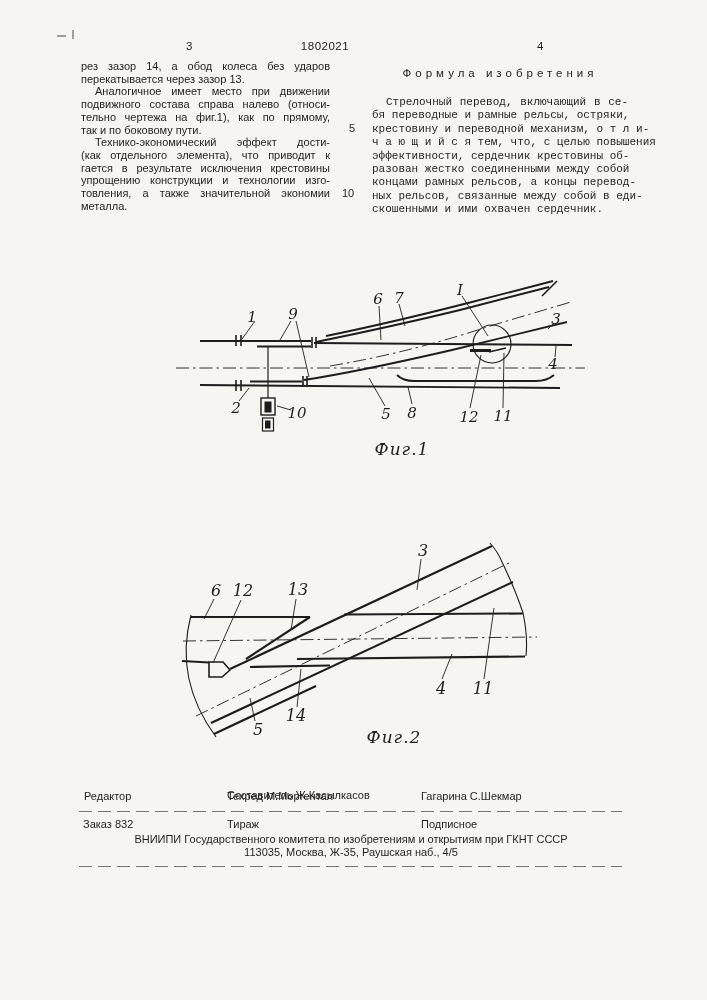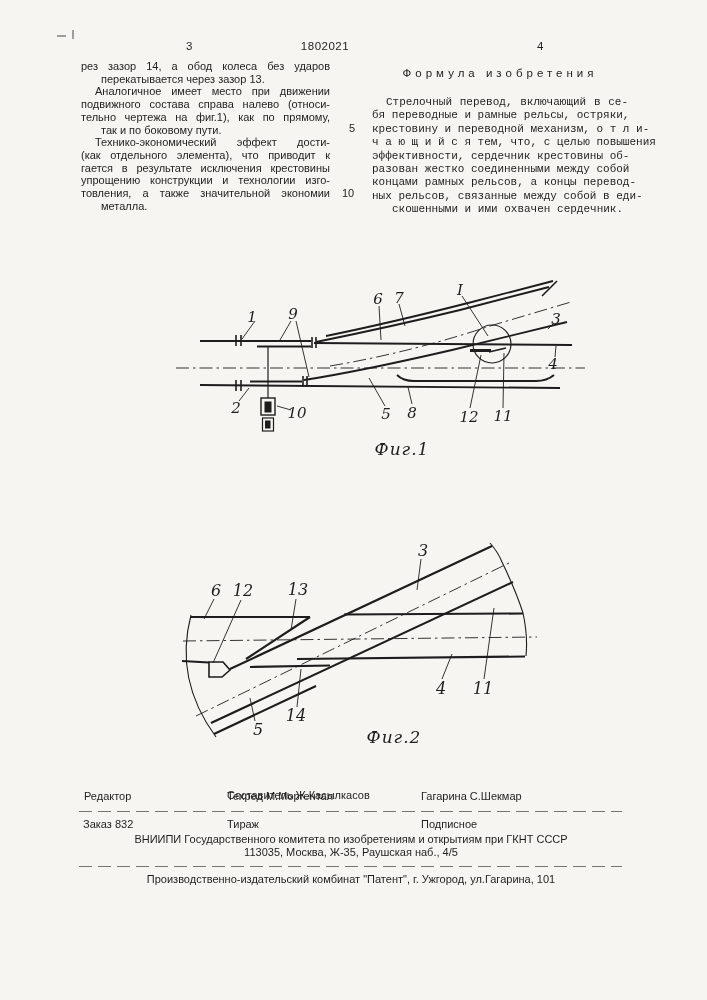--- a/index.html
+++ b/index.html
@@ -12,21 +12,21 @@
   
   .hdr{position:absolute;top:40px;font-size:11.5px;letter-spacing:.5px;}
   .hdr-left{left:186px;}
   .hdr-num{left:282px;width:86px;text-align:center;}
   .hdr-right{left:537px;}
   
   .col{position:absolute;font-size:11px;}
   .col-left{left:81px;top:60px;width:249px;line-height:12.7px;}
   .col-right{left:372px;top:96px;width:256px;line-height:13.4px;font-family:Liberation Mono, monospace;}
   .line{white-space:nowrap;text-align:justify;text-align-last:justify;}
-  .line.end{text-align-last:left;margin-left:20px;}
+  .line.end{text-align-last:left;}
   .line.indent{text-indent:14px;}
   .rc-heading{position:absolute;left:372px;top:67px;width:256px;text-align:center;
     font-size:11.5px;letter-spacing:4px;white-space:nowrap;}
   .margin-num{position:absolute;font-size:11px;}
   .mn-5{left:349px;top:122px;}
   .mn-10{left:342px;top:187px;}
   
   .fig{position:absolute;}
   .fig1{left:160px;top:253px;}
   .fig2{left:150px;top:530px;}
@@ -213,15 +213,14 @@
   <div class="dashrule" style="top:811px;"></div>
 
   <div class="ft" style="left:83px;top:818px;">Заказ 832</div>
   <div class="ft" style="left:227px;top:818px;">Тираж</div>
   <div class="ft" style="left:421px;top:818px;">Подписное</div>
   <div class="ft ft-center" style="top:833px;">ВНИИПИ Государственного комитета по изобретениям и открытиям при ГКНТ СССР</div>
   <div class="ft ft-center" style="top:846px;">113035, Москва, Ж-35, Раушская наб., 4/5</div>
 
   <div class="dashrule" style="top:866px;"></div>
 
-  <div class="ft ft-center" style="top:873px;">Производственно-издательский комбинат "Патент", г. Ужгород, ул.Гагарина, 101</div>
 
 </div>
 
 </body></html>

